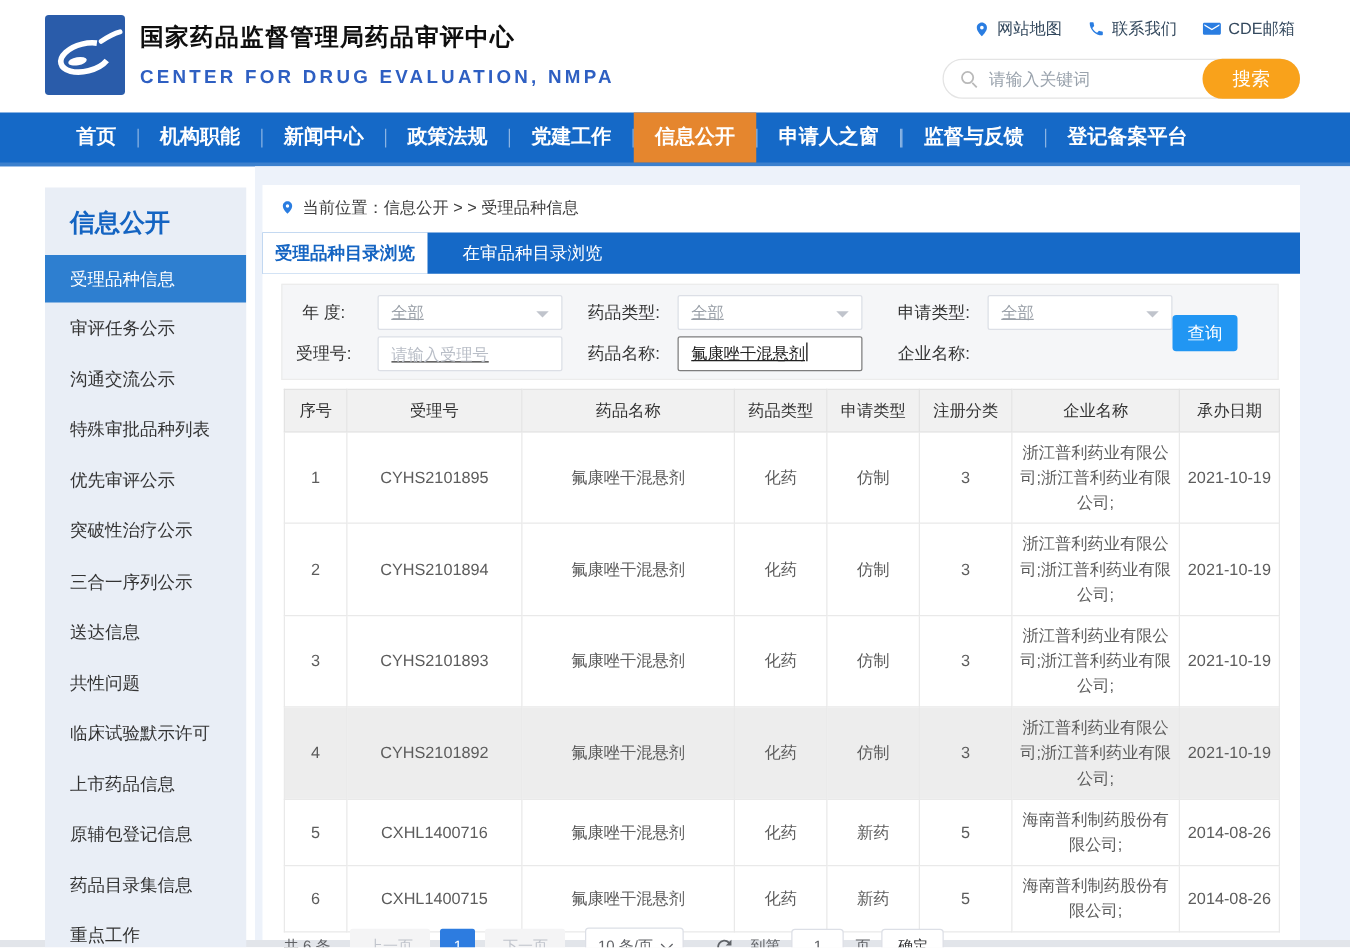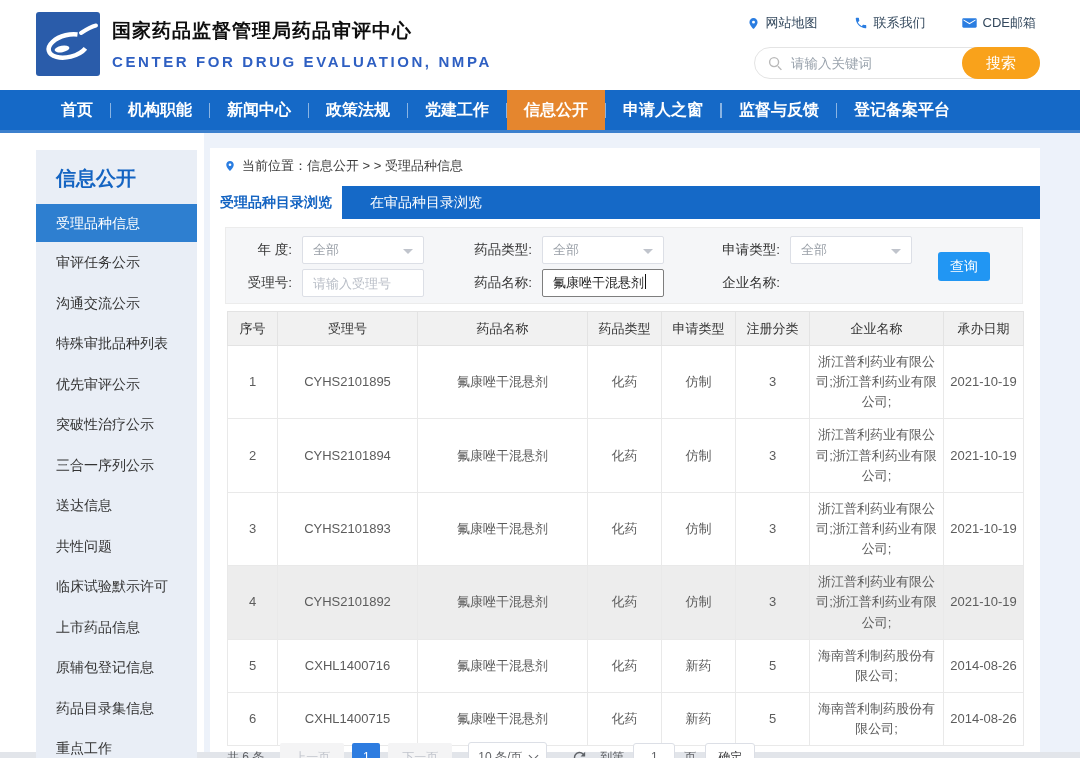--- a/index.html
+++ b/index.html
@@ -6,21 +6,21 @@
   html,body { background:#fff; }
   body { font-family:"Liberation Sans","DejaVu Sans",sans-serif; }
   .page { position:relative; width:1080px; height:758px; background:#fff; overflow:hidden; }
 
   
   .site-header { position:absolute; top:0; left:0; width:1080px; height:90px; background:#fff; }
   .logo { position:absolute; left:36px; top:12px; width:64px; height:64px; background:#2a5caa; border-radius:3px; }
   .title-block { position:absolute; left:112px; top:13px; }
   .site-title { font-size:19px; font-weight:800; color:#0e0e0e; letter-spacing:1px; line-height:36px; }
   .site-subtitle { margin-top:4px; font-size:15px; font-weight:700; color:#2e5fc2; letter-spacing:2.6px; }
-  .quick-links { position:absolute; right:44px; top:14px; display:flex; gap:36px; align-items:center; }
+  .quick-links { position:absolute; right:44px; top:14px; display:flex; gap:20px; align-items:center; }
   .qlink { display:flex; align-items:center; gap:6px; font-size:13px; color:#34495e; cursor:pointer; }
   .qlink svg { display:block; }
   .search-bar { position:absolute; right:40px; top:47px; width:286px; height:32px; border:1px solid #e4e4e4; border-radius:16px; background:#fff; }
   .search-bar .mag { position:absolute; left:13px; top:8px; }
   .search-input { position:absolute; left:36px; top:0; width:160px; height:30px; border:none; outline:none; font-size:13.5px; color:#333; background:transparent; font-family:inherit; }
   .search-input::placeholder { color:#9aa3ad; }
   .search-btn { position:absolute; right:-1px; top:-1px; width:78px; height:32px; border:none; border-radius:16px; background:#f9a21b; color:#fff; font-size:15px; cursor:pointer; font-family:inherit; }
 
   
   .main-nav { position:absolute; top:90px; left:0; width:1080px; height:43px; background:#1569c7; display:flex; align-items:stretch; padding-left:44px; border-bottom:3px solid #3c80cd; }
@@ -42,22 +42,22 @@
   
   .main-panel { position:absolute; left:210px; top:148px; width:830px; height:604px; background:#fff; z-index:2; }
   .breadcrumb { position:absolute; top:9px; left:14px; display:flex; align-items:center; gap:6px; font-size:13px; color:#3c3c3c; }
   .tabbar { position:absolute; top:38px; left:0; width:100%; height:33px; background:#1569c7; display:flex; }
   .tab { min-width:131px; text-align:center; line-height:33px; font-size:14px; font-weight:bold; color:#fff; cursor:pointer; padding:0 10px; }
   .tab.active { background:#fff; color:#1464c2; }
   .tab.inactive { padding:0 28px; font-weight:normal; }
 
   
   .filter-panel { position:absolute; top:79px; left:15px; width:798px; height:77px; background:#f5f6f8; border:1px solid #ececec; }
-  .flabel { position:absolute; font-size:13.5px; color:#333; text-align:right; width:66px; line-height:28px; }
-  .f-ctl { position:absolute; width:122px; height:28px; background:#fff; border:1px solid #dcdfe6; border-radius:2px; font-size:13px; line-height:26px; padding-left:10px; color:#9aa0a8; }
+  .flabel { position:absolute; font-size:13.5px; color:#333; text-align:center; width:66px; line-height:28px; }
+  .f-ctl { position:absolute; width:148px; height:28px; background:#fff; border:1px solid #dcdfe6; border-radius:2px; font-size:13px; line-height:26px; padding-left:10px; color:#9aa0a8;text-decoration:underline; }
   .f-select::after { content:""; position:absolute; right:10px; top:12px; border-left:5px solid transparent; border-right:5px solid transparent; border-top:5px solid #c0c4cc; }
   input.f-ctl { outline:none; font-family:inherit; color:#333; padding-top:0; }
   input.f-ctl::placeholder { color:#b9bec7; }
   .f-ctl.focused { border-color:#7e7e7e; color:#222; }
   .caret { display:inline-block; width:1px; height:15px; background:#111; vertical-align:-2px; margin-left:1px; }
   .query-btn { position:absolute; right:32px; top:24px; width:52px; height:29px; background:#2196f3; border:none; border-radius:3px; color:#fff; font-size:14px; cursor:pointer; font-family:inherit; }
 
   
   table.results { position:absolute; top:163px; left:17px; width:796px; border-collapse:collapse; table-layout:fixed; font-size:13px; background:#fff; }
   table.results th { height:34px; background:#f1f1f1; border:1px solid #e3e3e3; color:#333; font-weight:normal; }

